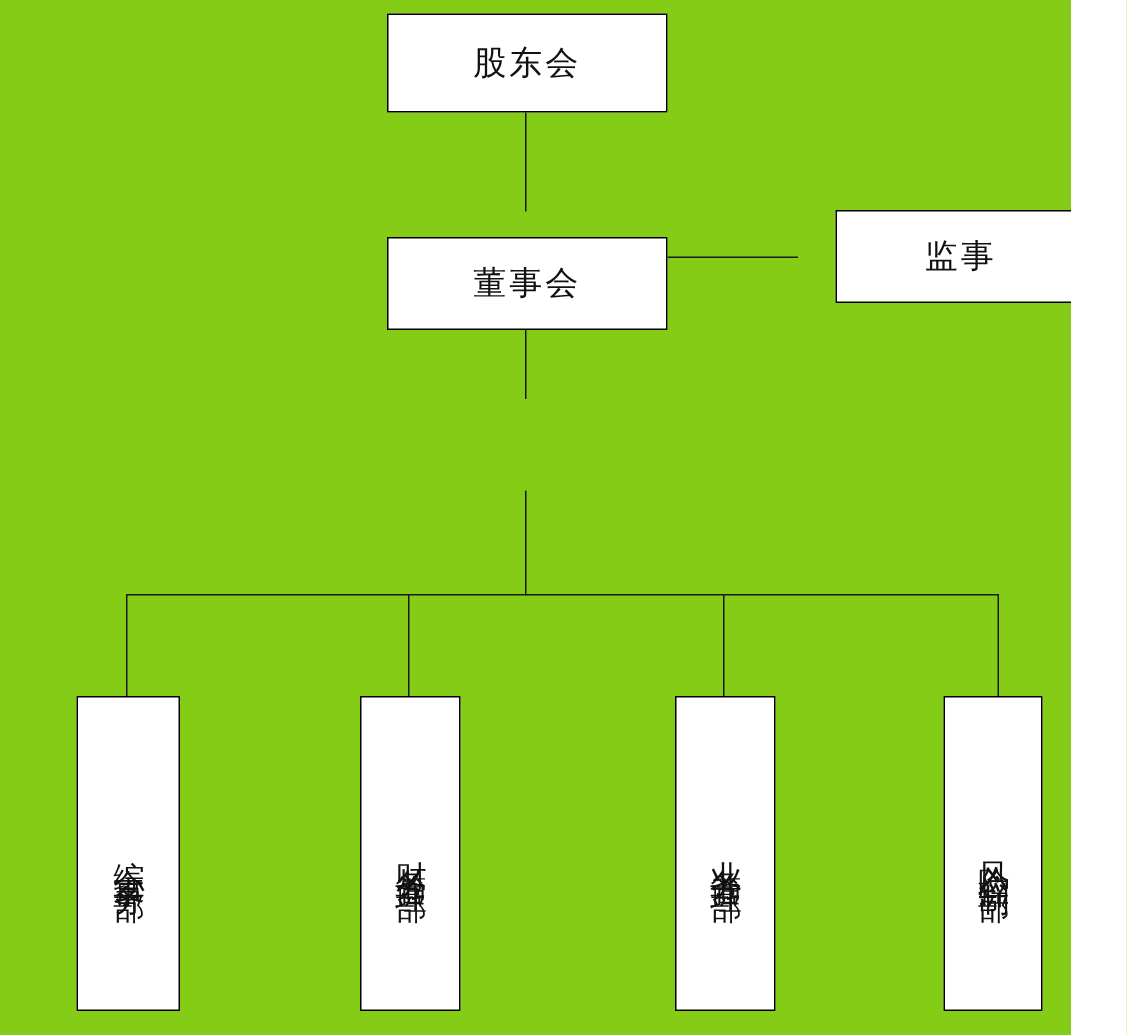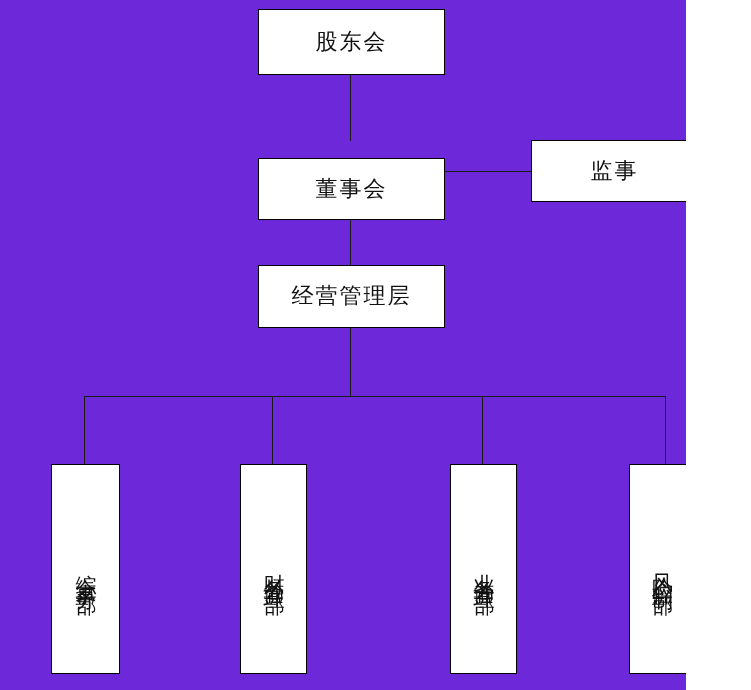--- a/index.html
+++ b/index.html
@@ -9,22 +9,23 @@
     background: #ffffff;
   }
   body {
     font-family: "Liberation Serif", "DejaVu Serif", serif;
     color: #000000;
   }
   #chart-canvas {
     position: relative;
     width: 686px;
     height: 690px;
-    background: #6d28d9;
+    background: #84cc16;
     overflow: hidden;
+    padding-left: 28px;
   }
   .node {
     position: absolute;
     box-sizing: border-box;
     border: 1px solid #000000;
     background: #ffffff;
     display: flex;
     align-items: center;
     justify-content: center;
     z-index: 2;
@@ -77,27 +78,24 @@
   <div class="connector v" style="left:665px; top:396px; height:68px;"></div>
 
   <div class="node" style="left:258px; top:9px; width:187px; height:66px;">
     <span class="node-label">股东会</span>
   </div>
 
   <div class="node" style="left:258px; top:140px; width:187px; height:62px;margin-top:18px;">
     <span class="node-label">董事会</span>
   </div>
 
-  <div class="node" style="left:531px; top:140px; width:167px; height:62px;">
+  <div class="node" style="left:557px; top:140px; width:167px; height:62px;">
     <span class="node-label">监事</span>
   </div>
 
-  <div class="node" style="left:258px; top:265px; width:187px; height:63px;">
-    <span class="node-label">经营管理层</span>
-  </div>
 
   <div class="node vertical" style="left:51px; top:464px; width:69px; height:210px;">
     <span class="node-label">综合事务部</span>
   </div>
 
   <div class="node vertical" style="left:240px; top:464px; width:67px; height:210px;">
     <span class="node-label">财务管理部</span>
   </div>
 
   <div class="node vertical" style="left:450px; top:464px; width:67px; height:210px;">

